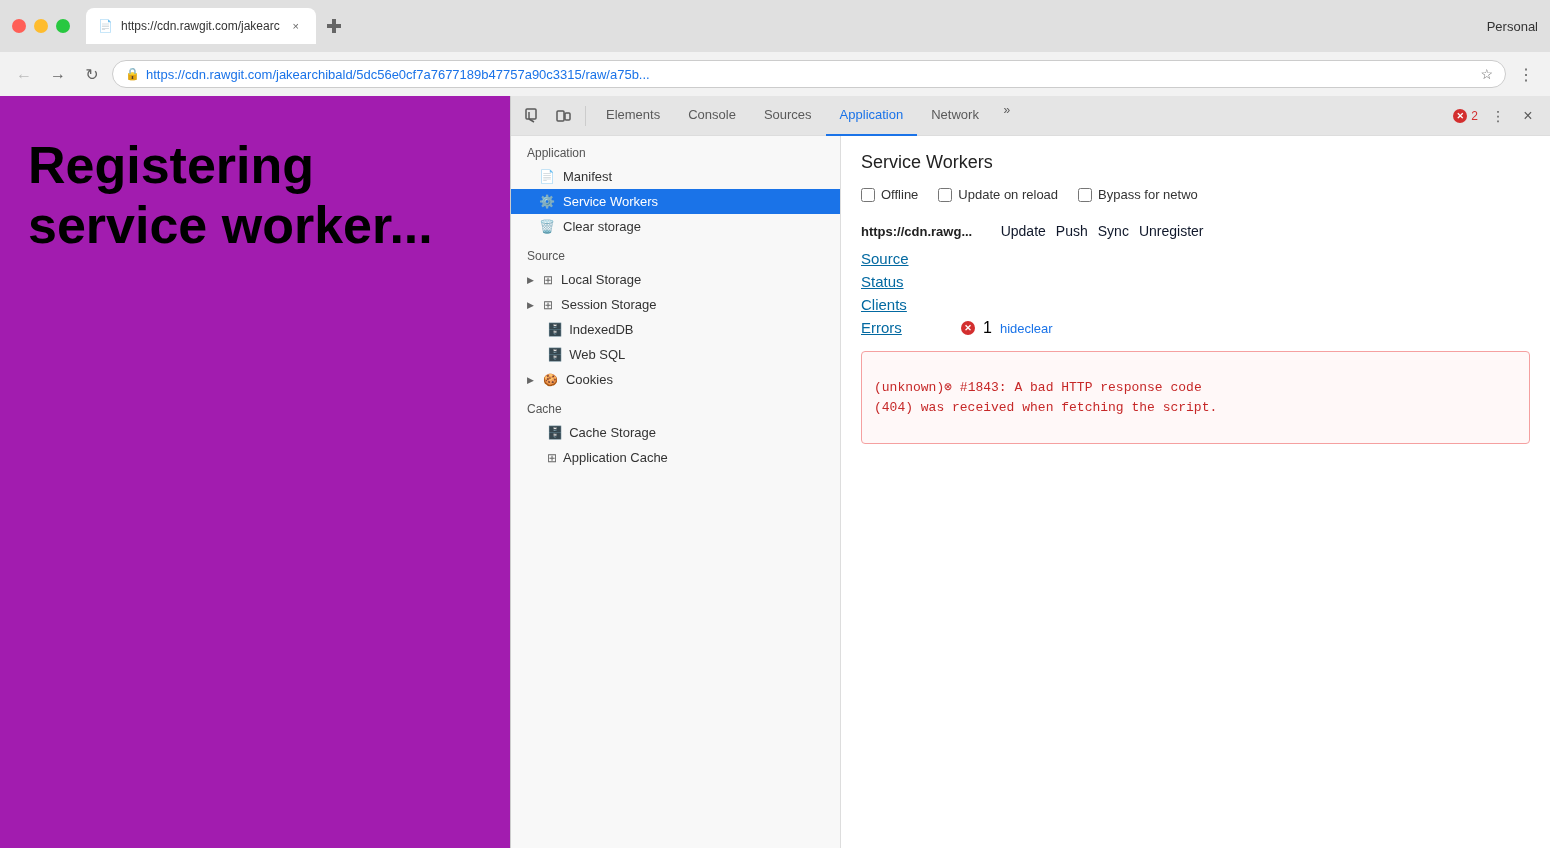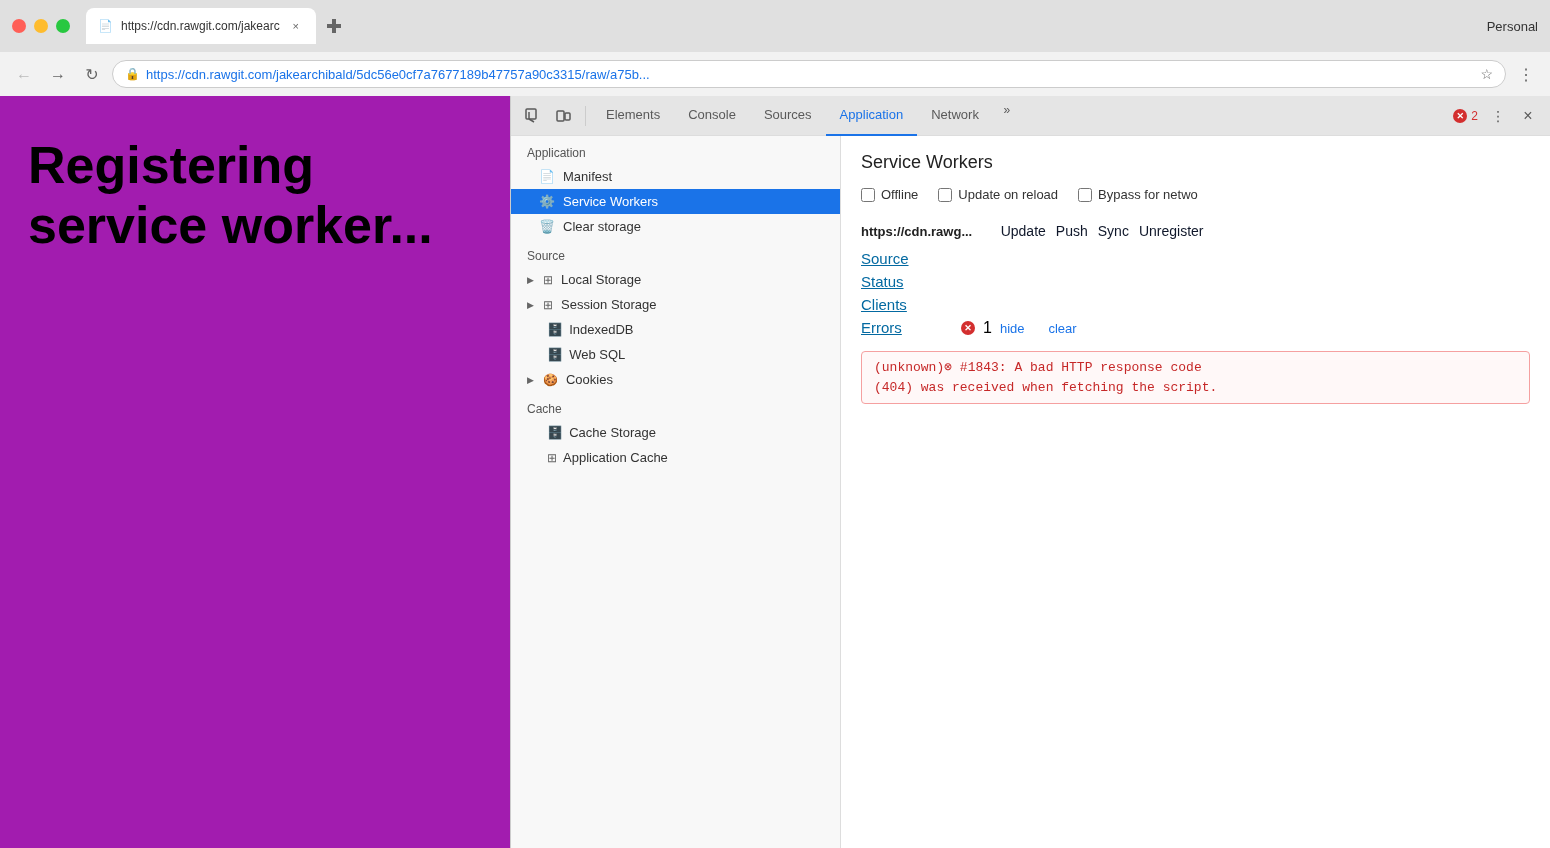--- a/index.html
+++ b/index.html
@@ -117,26 +117,26 @@
     .sw-entry { margin-bottom: 16px; }
     .sw-url { font-weight: bold; font-size: 13px; color: #222; display: inline-block; margin-right: 24px; }
     .sw-actions { display: inline-flex; gap: 10px; }
     .sw-action-link { color: #0f172a; font-size: 14px; cursor: pointer; text-decoration: none; }
 
     .sw-details { margin-top: 10px; display: grid; grid-template-columns: 100px 1fr; row-gap: 6px; }
     .sw-detail-label { font-size: 15px; color: #0369a1; text-decoration: underline; }
     .sw-detail-value { font-size: 13px; color: #333; }
 
     .sw-errors-row { display: flex; align-items: center; gap: 8px; }
-    .sw-errors-links { display: flex; gap: 24px; }
+    .sw-errors-links { display: flex; gap: 0; }
     .sw-error-link { color: #1a73e8; font-size: 13px; cursor: pointer; text-decoration: none; }
 
     .error-box {
       margin-top: 14px; border: 1px solid #f5a0a0; background: #fff8f8; border-radius: 4px;
-      padding: 6px 12px; font-family: 'Courier New', monospace; font-size: 13px; color: #c62828;
+      padding: 26px 12px; font-family: 'Courier New', monospace; font-size: 13px; color: #c62828;
       line-height: 1.5;
     }
 
     
     .sidebar-sub-item {
       display: flex; align-items: center; padding: 5px 16px 5px 36px; gap: 6px;
       cursor: pointer; color: #333; font-size: 13px;
     }
   </style>
 </head>

